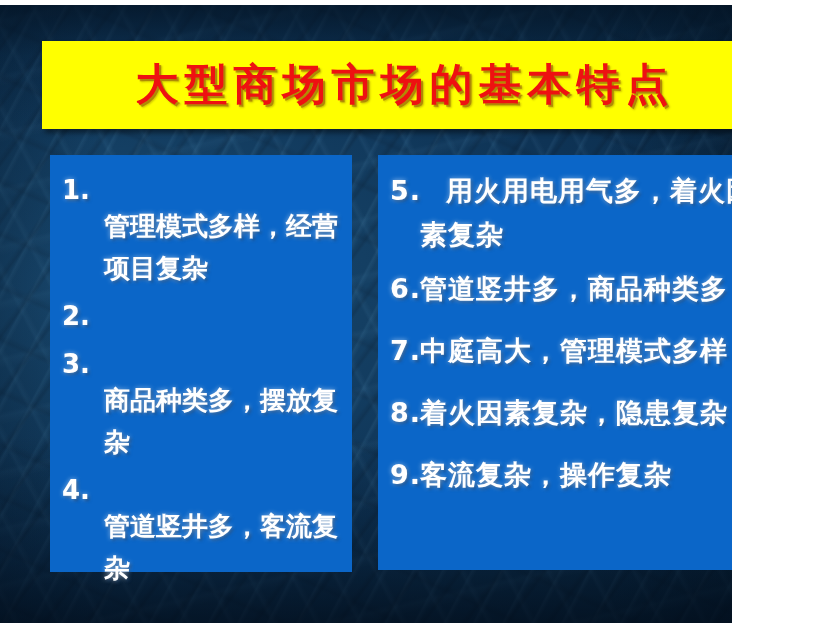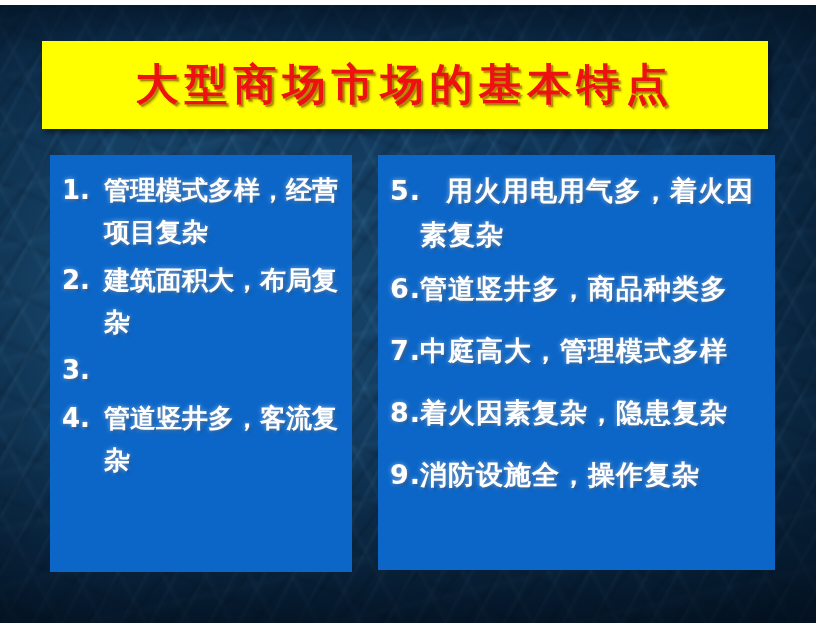--- a/index.html
+++ b/index.html
@@ -3,21 +3,21 @@
 <meta charset="utf-8">
 <title>slide</title>
 <style>
   html, body {
     margin: 0;
     padding: 0;
     background: #ffffff;
   }
   #slide {
     position: relative;
-    width: 816px;
+    width: 732px;
     height: 623px;
     overflow: hidden;
     font-family: "DejaVu Sans", "Liberation Sans", sans-serif;
     background: #0d3356;
   }
 
   
   .bg-base {
     position: absolute;
     left: 0; top: 0; right: 0; bottom: 0;
@@ -142,21 +142,21 @@
   }
 
   
   .panel-left .list-item {
     font-size: 26px;
     line-height: 42px;
     margin-bottom: 6px;
     letter-spacing: 0px;
   }
   .panel-left .item-num  { width: 42px; padding-left: 4px; }
-  .panel-left .item-text { max-width: 240px; }
+  .panel-left .item-text { max-width: 240px; margin-top: 36px; }
 
   
   .panel-right .list-item {
     font-size: 27px;
     line-height: 44px;
     margin-bottom: 18px;
     letter-spacing: 1px;
   }
   .panel-right .item-num  { width: 30px; padding-left: 4px; }
   .panel-right .item-text { max-width: 345px; }
@@ -179,24 +179,24 @@
   </div>
 
   <div class="panel panel-left">
     <ul class="panel-list">
       <li class="list-item">
         <span class="item-num">1.</span>
         <span class="item-text">管理模式多样，经营项目复杂</span>
       </li>
       <li class="list-item">
         <span class="item-num">2.</span>
-        <span class="item-text">建筑面积大，布局复杂</span>
       </li>
       <li class="list-item">
         <span class="item-num">3.</span>
+        <span class="item-text">商品种类多，摆放复杂</span>
       </li>
       <li class="list-item">
         <span class="item-num">4.</span>
         <span class="item-text">管道竖井多，客流复杂</span>
       </li>
     </ul>
   </div>
 
   <div class="panel panel-right">
     <ul class="panel-list">
@@ -211,18 +211,18 @@
       <li class="list-item">
         <span class="item-num">7.</span>
         <span class="item-text">中庭高大，管理模式多样</span>
       </li>
       <li class="list-item">
         <span class="item-num">8.</span>
         <span class="item-text">着火因素复杂，隐患复杂</span>
       </li>
       <li class="list-item">
         <span class="item-num">9.</span>
-        <span class="item-text">消防设施全，操作复杂</span>
+        <span class="item-text">客流复杂，操作复杂</span>
       </li>
     </ul>
   </div>
 
 </div>
 
 </body></html>

